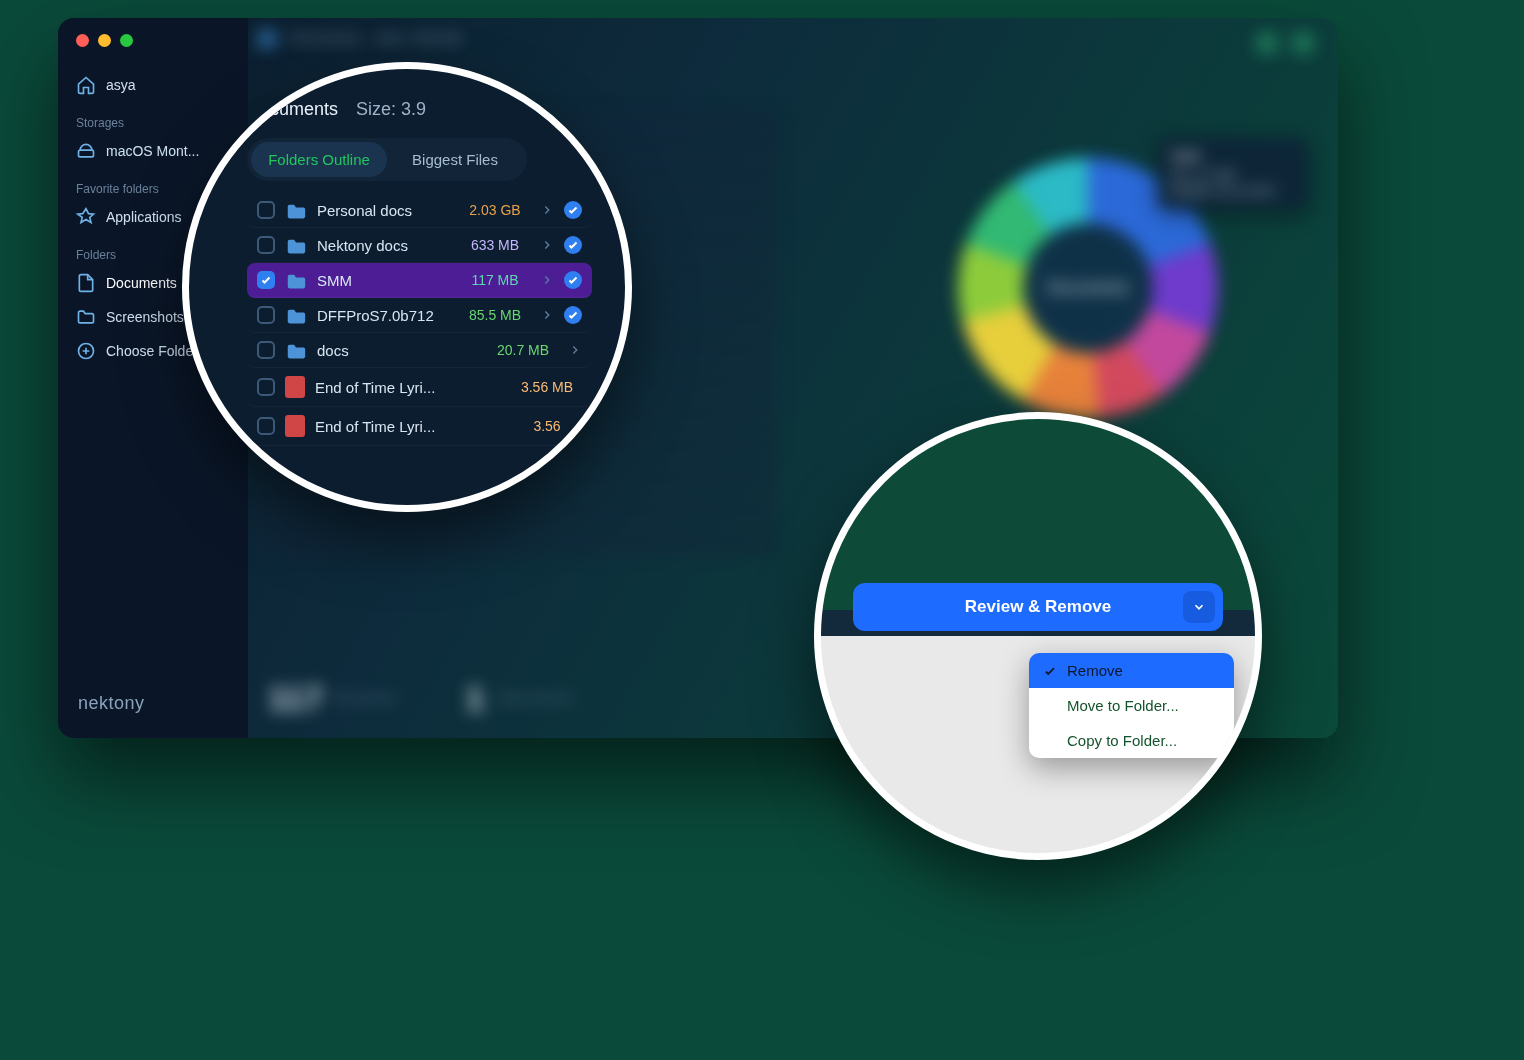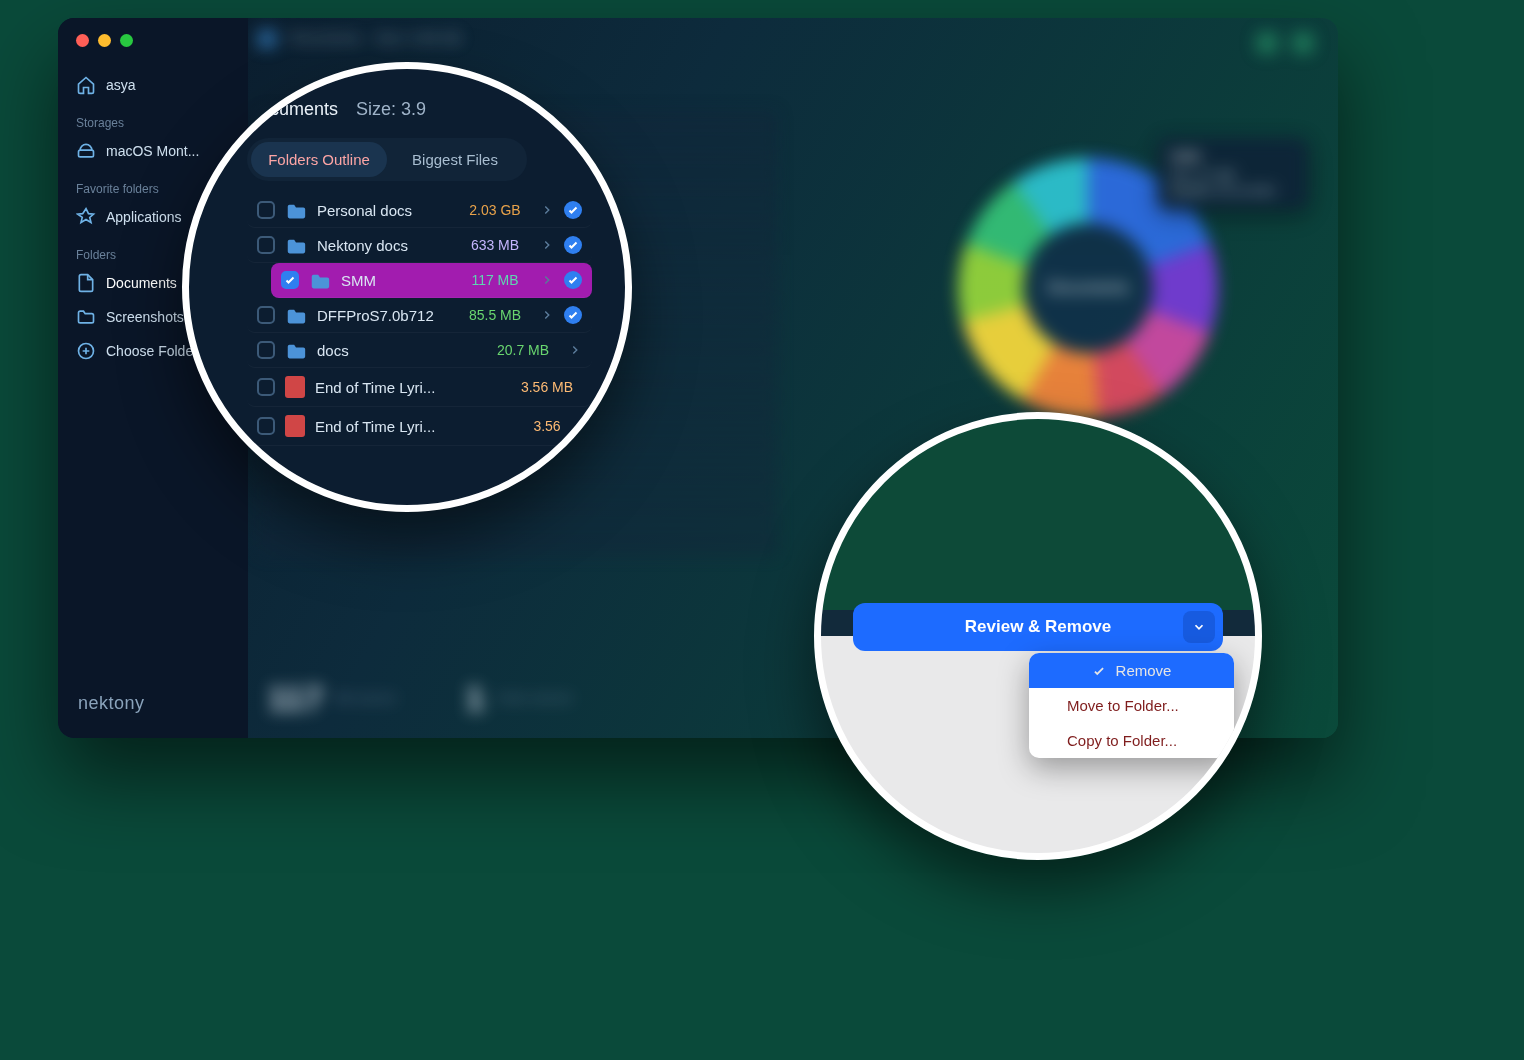--- a/index.html
+++ b/index.html
@@ -115,29 +115,29 @@
     overflow:hidden;
     z-index:40;
   }
   .circle.c1 { left:182px; top:62px; width:450px; height:450px; }
   .c1-inner{ position:absolute; left:58px; top:26px; width:345px; }
 
   .c1-head { display:flex; gap:18px; color:#eaf1f8; font-size:18px; padding:4px 0 18px; }
 
   .tabs { display:flex; background:#112438; border-radius:22px; padding:4px; width:280px; }
   .tab { flex:1; text-align:center; padding:9px 4px; color:#a8bdd0; font-size:15px; border-radius:18px; cursor:pointer;}
-  .tab.active { background:#1a344f; color:#fca5a5; }
+  .tab.active { background:#1a344f; color:#22c55e; }
 
   .folder-list{ margin-top:12px; }
   .frow {
     display:flex; align-items:center; gap:10px;
     padding:8px 10px; border-radius:8px; color:#d9e6f2; font-size:15px;
     border-bottom:1px solid rgba(255,255,255,.04);
   }
-  .frow.selected { background:#a21caf;margin-left:24px; }
+  .frow.selected { background:#4c1d95; }
   .frow .cb {
     width:18px;height:18px;border-radius:5px;border:2px solid #3c5a78;flex-shrink:0;
     display:flex;align-items:center;justify-content:center;
   }
   .frow .cb.checked{background:#2f7ff0;border-color:#2f7ff0;}
   .frow .cb.checked svg{color:#fff;}
   .frow .fico{width:22px;height:18px;color:#4c93d8;flex-shrink:0;}
   .frow .fico.pdf{width:20px;height:22px;background:#d04646;border-radius:3px;}
   .frow .name{flex:1;white-space:nowrap;overflow:hidden;text-overflow:ellipsis;}
   .frow .size{font-size:14px;min-width:70px;text-align:center;}
@@ -145,39 +145,39 @@
   .frow .radio{width:18px;height:18px;border-radius:50%;background:#2f7ff0;display:flex;align-items:center;justify-content:center;flex-shrink:0;}
   .frow .radio svg{color:#fff;}
   .size.c-orange{color:#e8a24a;}
   .size.c-yellow{color:#c4b5fd;}
   .size.c-teal  {color:#5fd6b0;}
   .size.c-green {color:#69d66f;}
   .size.c-grey  {color:#fdba74;}
 
   
   .circle.c2 { left:814px; top:412px; width:448px; height:448px; background:linear-gradient(#0d4a38 0%,#0d4a38 44%,#122a3b 44%,#122a3b 50%,#e9e9ea 50%);}
-  .c2-inner{position:absolute; left:0; top:184px; width:100%; padding:0 32px;}
+  .c2-inner{position:absolute; left:0; top:164px; width:100%; padding:0 32px;}
 
   .review-btn{
     background:#1d6bff;border-radius:12px;height:48px;
     display:flex;align-items:center;justify-content:center;
     color:#fff;font-weight:600;font-size:17px;position:relative;
   }
   .review-btn .dd{
     position:absolute;right:8px;top:8px;width:32px;height:32px;
     background:#175be0;border-radius:8px;display:flex;align-items:center;justify-content:center;
   }
 
   .menu{
     position:absolute;left:208px;top:234px;width:205px;
     background:#fff;border-radius:10px;overflow:hidden;
     box-shadow:0 10px 30px rgba(0,0,0,.35);font-size:15px;
   }
-  .menu-item{padding:9px 14px;display:flex;align-items:center;gap:8px;cursor:pointer;color:#7f1d1d;}
-  .menu-item.active{background:#1d6bff;color:#e5e5e5;justify-content:center;}
+  .menu-item{padding:9px 14px;display:flex;align-items:center;gap:8px;cursor:pointer;color:#14532d;}
+  .menu-item.active{background:#1d6bff;color:#0f172a;}
   .menu-item .check{width:16px;visibility:hidden;}
   .menu-item.active .check{visibility:visible;}
 
   svg{display:block;}
 </style>
 </head>
 <body>
 
 <div class="app-window">
 

